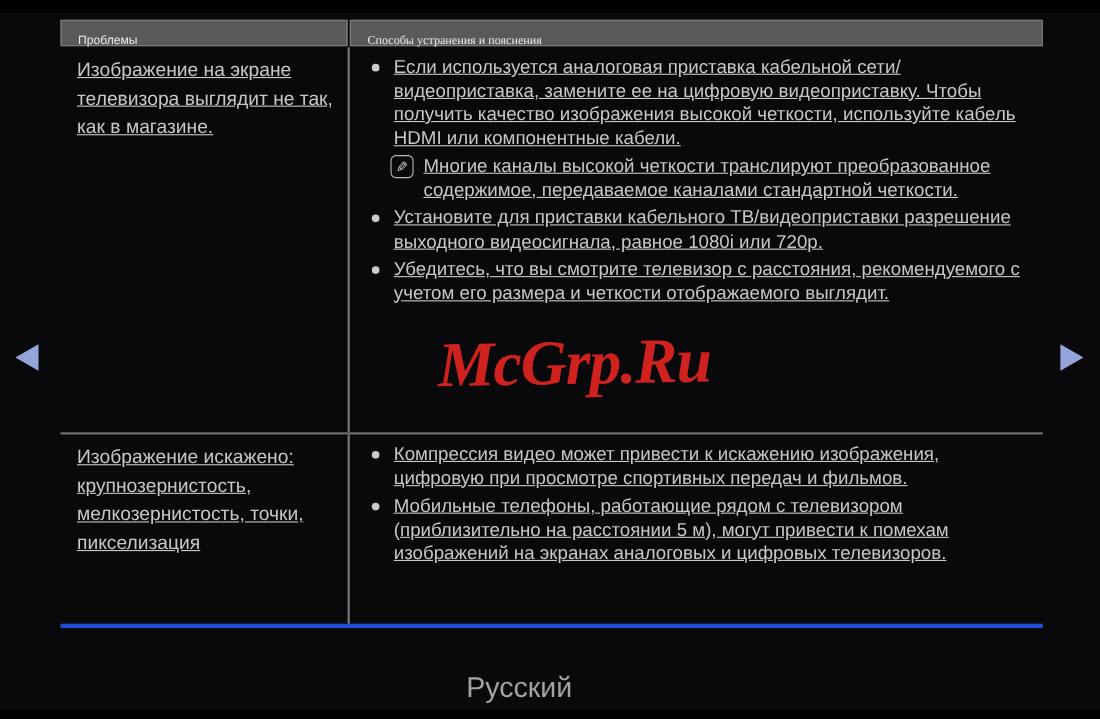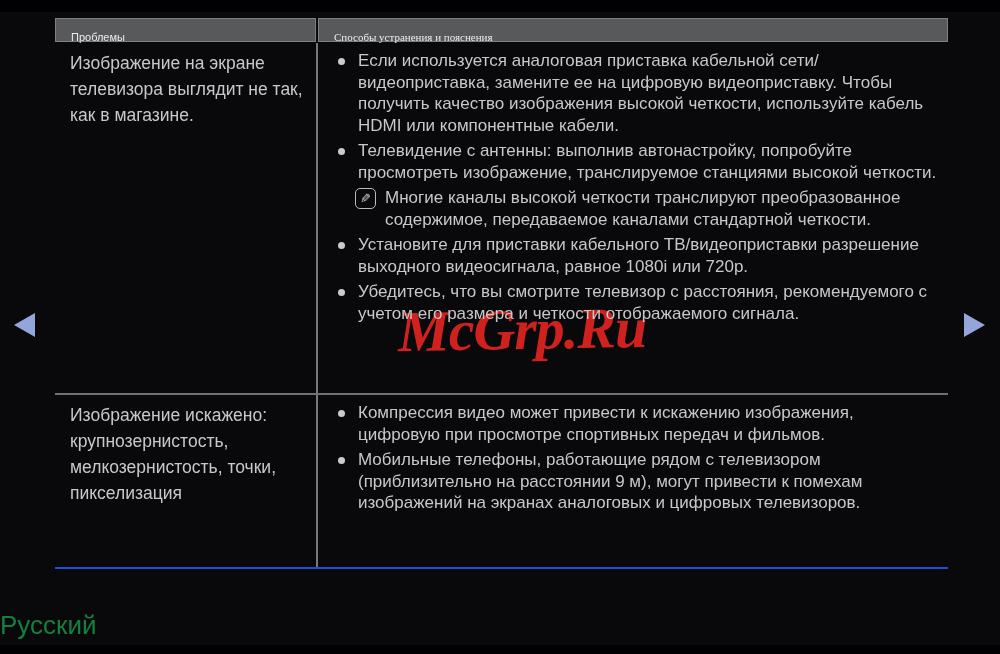--- a/index.html
+++ b/index.html
@@ -23,22 +23,22 @@
     border:1px solid #7f8082;
     height:24px; line-height:36px;
     padding-left:15px;
     color:#eaebed; font-size:11px;
     box-sizing:border-box;
   }
   .th.c1{width:261px; flex:none;}
   .th.c2{flex:1;font-family:Liberation Serif, serif;}
   .tbody{margin-top:1px;}
   .row{display:flex; border-bottom:2px solid #6f7072;}
-  .row:last-child{border-bottom:2px solid #1d4ed8;justify-content:space-between;}
-  .td{box-sizing:border-box; color:#c7c8ca;}
+  .row:last-child{border-bottom:4px solid #1d4ed8;justify-content:space-between;}
+  .td{box-sizing:border-box; color:#c7c8ca;text-decoration:underline;}
   .td.c1{
     width:263px; flex:none;
     border-right:2px solid #78797b;
     padding:7px 12px 6px 15px;
     font-size:17.5px; line-height:26px;
   }
   .td.c2{
     flex:1;
     padding:7px 8px 8px 20px;
     font-size:17px; line-height:21.5px;
@@ -79,21 +79,21 @@
     position:absolute; left:398px; top:296px; z-index:1;
     font-family:"Liberation Serif", serif; font-style:italic;
     font-size:58px; font-weight:bold; letter-spacing:-1px;
     color:var(--watermark-red,#e02420); opacity:.92;
     transform:rotate(-1deg);
     white-space:nowrap;
   }
   
   .footer{
     position:absolute; left:0; top:610px; width:944px; z-index:3;
-    color:#15803d; font-size:26px;
+    text-align:center; color:#a3a3a3; font-size:26px;
   }
 </style>
 </head>
 <body>
 
 <div class="page">
   <div class="screen"></div>
 
   <div class="watermark">McGrp.Ru</div>
 
@@ -105,58 +105,52 @@
     <div class="tbody">
         <div class="row row-1">
           <div class="td c1">Изображение на экране телевизора выглядит не так, как в магазине.</div>
           <div class="td c2">
             <div class="sol-item">
               <div class="marker-col">
                 <div class="dot"></div>
               </div>
               <div class="sol-text">Если используется аналоговая приставка кабельной сети/видеоприставка, замените ее на цифровую видеоприставку. Чтобы получить качество изображения высокой четкости, используйте кабель HDMI или компонентные кабели.</div>
             </div>
-            <div class="sol-item">
-              <div class="marker-col">
-                <div class="dot"></div>
-              </div>
-              <div class="sol-text">Телевидение с антенны: выполнив автонастройку, попробуйте просмотреть изображение, транслируемое станциями высокой четкости.</div>
-            </div>
             <div class="sol-item note">
               <div class="note-box"><span class="pen">✎</span></div>
               <div class="sol-text">Многие каналы высокой четкости транслируют преобразованное содержимое, передаваемое каналами стандартной четкости.</div>
             </div>
             <div class="sol-item">
               <div class="marker-col">
                 <div class="dot"></div>
               </div>
               <div class="sol-text">Установите для приставки кабельного ТВ/видеоприставки разрешение выходного видеосигнала, равное 1080i или 720p.</div>
             </div>
             <div class="sol-item">
               <div class="marker-col">
                 <div class="dot"></div>
               </div>
-              <div class="sol-text">Убедитесь, что вы смотрите телевизор с расстояния, рекомендуемого с учетом его размера и четкости отображаемого сигнала.</div>
+              <div class="sol-text">Убедитесь, что вы смотрите телевизор с расстояния, рекомендуемого с учетом его размера и четкости отображаемого выглядит.</div>
             </div>
           </div>
         </div>
         <div class="row row-2">
           <div class="td c1">Изображение искажено: крупнозернистость, мелкозернистость, точки, пикселизация</div>
           <div class="td c2">
             <div class="sol-item">
               <div class="marker-col">
                 <div class="dot"></div>
               </div>
               <div class="sol-text">Компрессия видео может привести к искажению изображения, цифровую при просмотре спортивных передач и фильмов.</div>
             </div>
             <div class="sol-item">
               <div class="marker-col">
                 <div class="dot"></div>
               </div>
-              <div class="sol-text">Мобильные телефоны, работающие рядом с телевизором (приблизительно на расстоянии 9 м), могут привести к помехам изображений на экранах аналоговых и цифровых телевизоров.</div>
+              <div class="sol-text">Мобильные телефоны, работающие рядом с телевизором (приблизительно на расстоянии 5 м), могут привести к помехам изображений на экранах аналоговых и цифровых телевизоров.</div>
             </div>
           </div>
         </div>
       </div>
   </div>
 
   <div class="arrow arrow-left"></div>
   <div class="arrow arrow-right"></div>
 
   <div class="footer">Русский</div>

